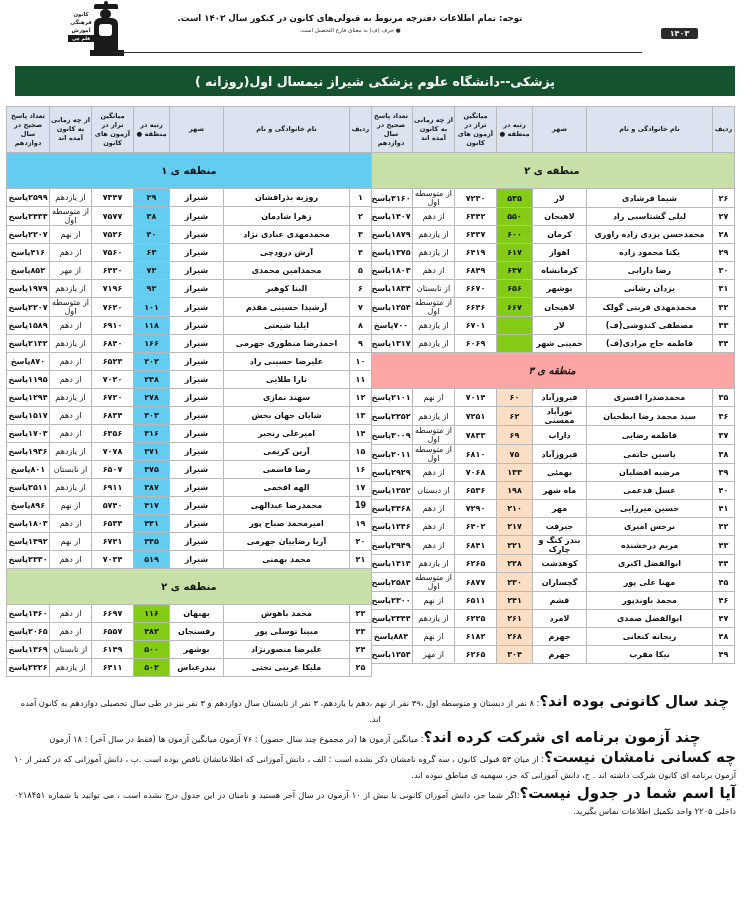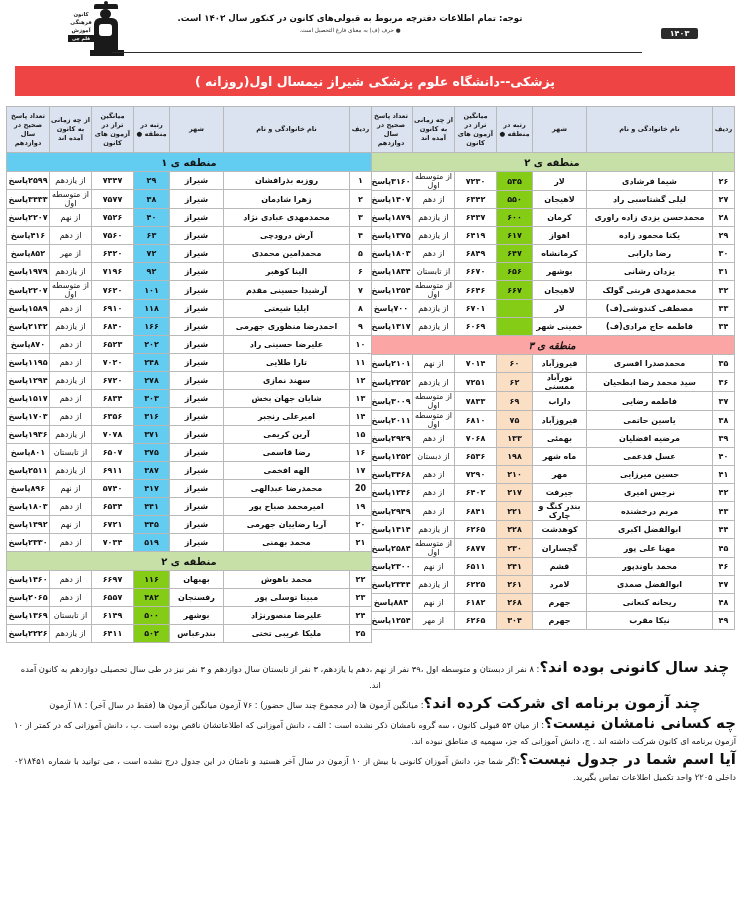--- a/index.html
+++ b/index.html
@@ -141,21 +141,21 @@
     position: absolute;
     right: 108px; top: 52px;
     width: 530px; height: 1px;
     background: #2b2b2b;
   }
 
   
   .title-bar {
     margin: 4px 15px 0 15px;
     height: 30px;
-    background: #ef4444;
+    background: #14532d;
     color: #ffffff;
     display: flex;
     align-items: center;
     justify-content: center;
     font-size: 12.5px;
     font-weight: bold;
     letter-spacing: 0.2px;
   }
 
   
@@ -211,21 +211,21 @@
   td.radif { font-size: 8px; font-weight: bold; }
   td.city  { font-size: 8px; font-weight: bold; }
   td.rank  { font-size: 8.4px; font-weight: bold; }
   td.avg   { font-size: 8.4px; font-weight: bold; margin-top: 43px; }
   td.since { font-size: 7px; }
   td.correct { font-size: 7.4px; font-weight: bold; }
 
   tr.section-row td {
     font-size: 10px;
     font-weight: bold;
-    height: 19px;
+    height: 36px;
     color: #111;
   }
   .sec-cyan  { background: #63cdf1; }
   .sec-green { background: #c6e0a8; }
   .sec-peach { background: #fca5a5; font-style: italic; }
 
   td.rank.rk-cyan  { background: #63cdf1; }
   td.rank.rk-green { background: #84cc16; }
   td.rank.rk-peach { background: #fadfc5; }
 
@@ -701,21 +701,21 @@
           <tr>
             <td class="radif">۱۷</td>
             <td class="name">الهه افخمی</td>
             <td class="city">شیراز</td>
             <td class="rank rk-cyan">۳۸۷</td>
             <td class="avg">۶۹۱۱</td>
             <td class="since">از یازدهم</td>
             <td class="correct">۲۵۱۱پاسخ</td>
           </tr>
           <tr>
-            <td class="radif">20</td>
+            <td class="radif">19</td>
             <td class="name">محمدرضا عبدالهی</td>
             <td class="city">شیراز</td>
             <td class="rank rk-cyan">۴۱۷</td>
             <td class="avg">۵۷۴۰</td>
             <td class="since">از نهم</td>
             <td class="correct">۸۹۶پاسخ</td>
           </tr>
           <tr>
             <td class="radif">۱۹</td>
             <td class="name">امیرمحمد صباح پور</td>

